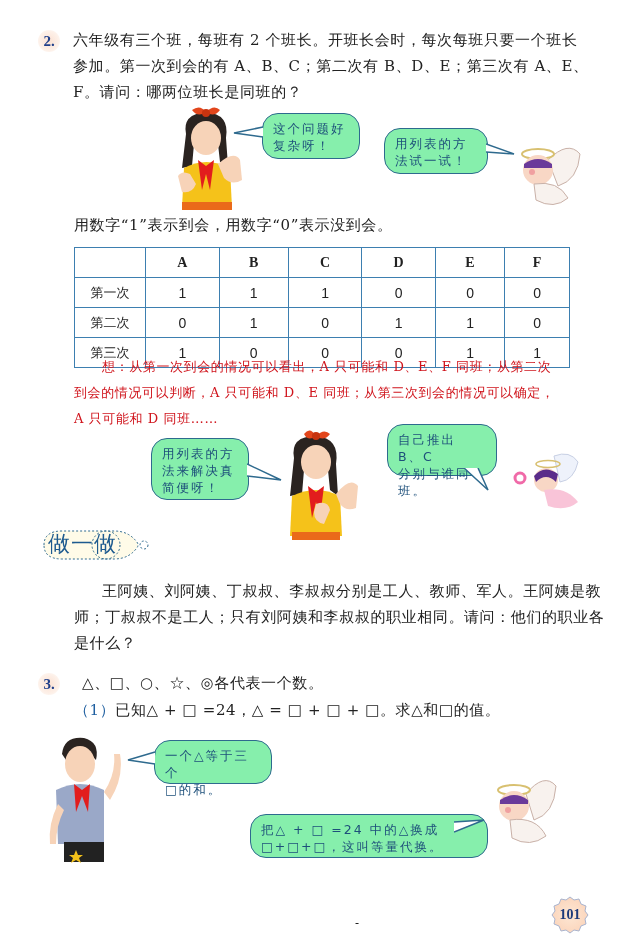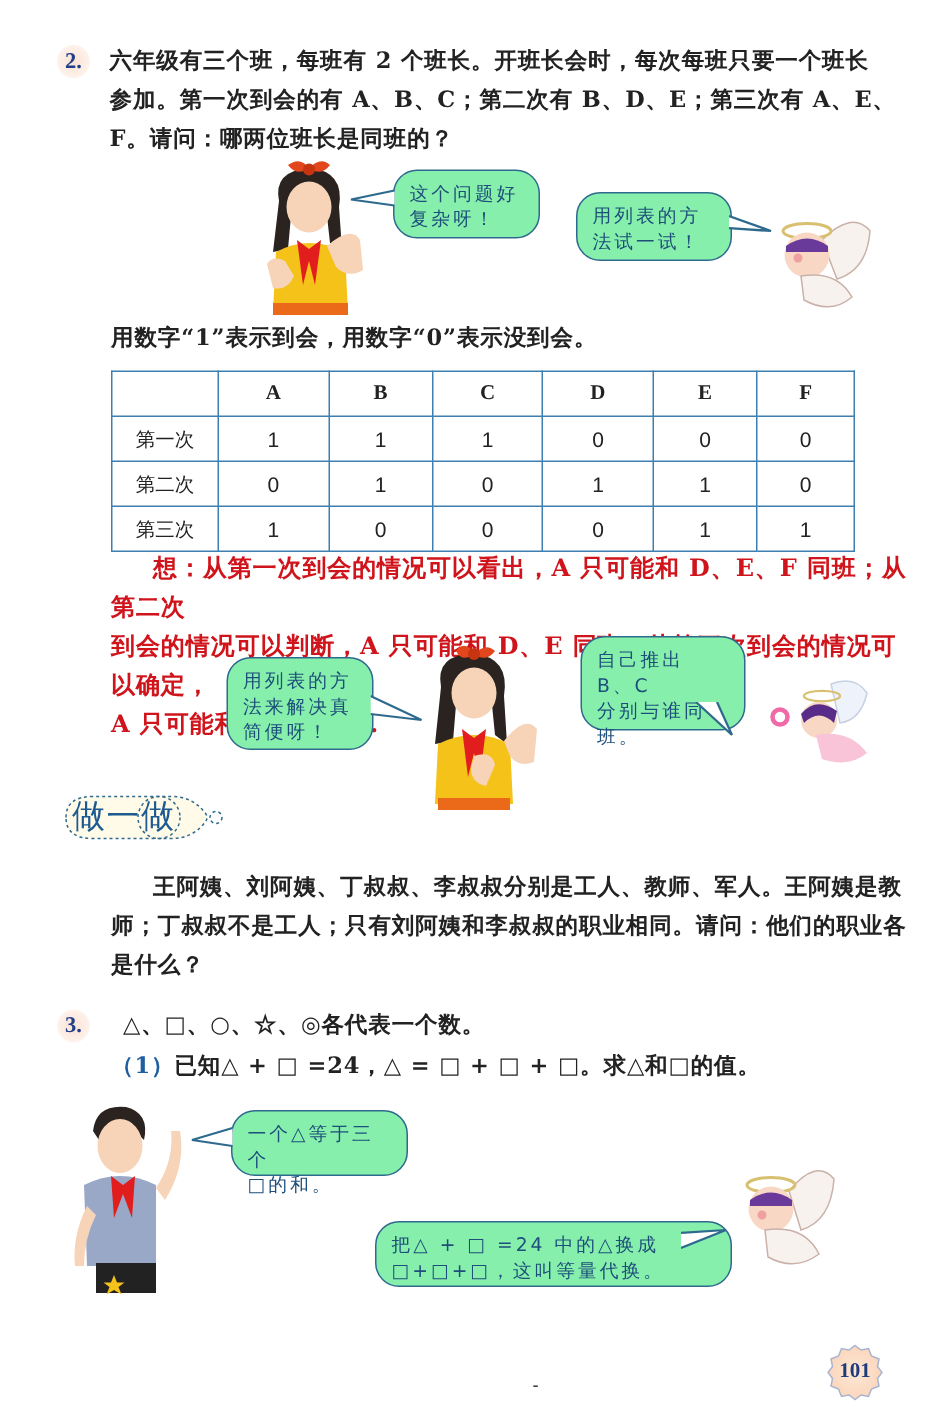--- a/index.html
+++ b/index.html
@@ -11,21 +11,21 @@
     }
     .abs { position: absolute; }
     .qnum {
       position: absolute; width: 22px; height: 22px; border-radius: 50%;
       background: radial-gradient(circle, #fbe1d3 0%, #fdf0e8 60%, rgba(255,255,255,0) 100%);
       color: #1f3f8a; font-weight: bold; font-size: 15px;
       display: flex; align-items: center; justify-content: center;
       font-family: "Liberation Serif", serif;
     }
     .para {
-      position: absolute; font-size: 15px; line-height: 26px; letter-spacing: 0.6px; font-weight: bold;
+      position: absolute; font-size: 15px; line-height: 26px; letter-spacing: 0.6px;
     }
     .red { color: #d0141c; }
     .bubble {
       position: absolute; border: 1.5px solid #2e6a8e; border-radius: 16px;
       background: #86efac; color: #1d4f7a; font-size: 12.5px; line-height: 17px;
       letter-spacing: 2px; padding: 6px 10px; box-sizing: border-box;
       font-family: "DejaVu Sans", sans-serif;
     }
     table.attend {
       position: absolute; left: 74px; top: 247px; width: 496px;
@@ -135,21 +135,21 @@
     <td>1</td>
     <td>0</td>
     <td>0</td>
     <td>0</td>
     <td>1</td>
     <td>1</td>
   </tr>
 </tbody>
   </table>
 
-<div class="para red" style="left:74px; top:366px; width:540px; font-size:16px;">
+<div class="para red" style="left:74px; top:354px; width:540px; font-size:13px;">
   <div style="text-indent:28px;">想：从第一次到会的情况可以看出，A 只可能和 D、E、F 同班；从第二次</div>
   <div>到会的情况可以判断，A 只可能和 D、E 同班；从第三次到会的情况可以确定，</div>
   <div>A 只可能和 D 同班……</div>
 </div>
 
 <div class="bubble" style="left:151px; top:438px; width:98px; height:62px;">
   <div>用列表的方</div>
   <div>法来解决真</div>
   <div>简便呀！</div>
 </div>
@@ -160,21 +160,21 @@
   <path d="M18 30 Q14 8 40 8 Q64 10 60 36 L62 68 L54 62 L52 42 Q42 48 28 42 L26 66 L14 68 Z" fill="#2a2320"></path>
   <ellipse cx="40" cy="34" rx="15" ry="17" fill="#f7d3b8"></ellipse>
   <path d="M28 6 Q34 -2 40 8 Q32 14 28 6 Z M40 8 Q48 0 54 6 Q48 14 40 8 Z" fill="#e2461c"></path>
   <circle cx="40" cy="8" r="4" fill="#c73410"></circle>
   <path d="M16 68 Q40 56 64 68 L66 108 L14 108 Z" fill="#f5c21a"></path>
   <path d="M32 58 L40 64 L48 58 L44 90 L40 74 L36 90 Z" fill="#e21d1d"></path>
   <rect x="16" y="104" width="48" height="8" fill="#ea6a1a"></rect>
   <path d="M60 66 Q74 48 82 58 L80 80 Q70 84 64 76 Z" fill="#f7d3b8"></path>
   <path d="M40 76 Q52 72 54 82 L48 96 Q38 94 38 84 Z" fill="#f7d3b8"></path>
 </svg>
-<div class="bubble" style="left:387px; top:424px; width:110px; height:63px;">
+<div class="bubble" style="left:387px; top:424px; width:110px; height:52px;">
   <div>自己推出 B、C</div>
   <div>分别与谁同班。</div>
 </div>
 <svg class="abs" style="left:462px; top:468px;" width="30" height="24">
     <path d="M2 0 L26 22 L16 0" fill="#fff" stroke="#2e6a8e" stroke-width="1.5"></path>
   </svg>
 <svg class="char" style="left:504px; top:450px;" width="84" height="64" viewBox="0 0 84 64">
   <circle cx="16" cy="28" r="5" fill="none" stroke="#f06aa8" stroke-width="3"></circle>
   <path d="M50 6 Q66 0 74 12 Q70 30 56 32 Z" fill="#eef2fb" stroke="#c8d0e4"></path>
   <ellipse cx="44" cy="14" rx="12" ry="3.5" fill="none" stroke="#d8c070" stroke-width="1.5"></ellipse>

